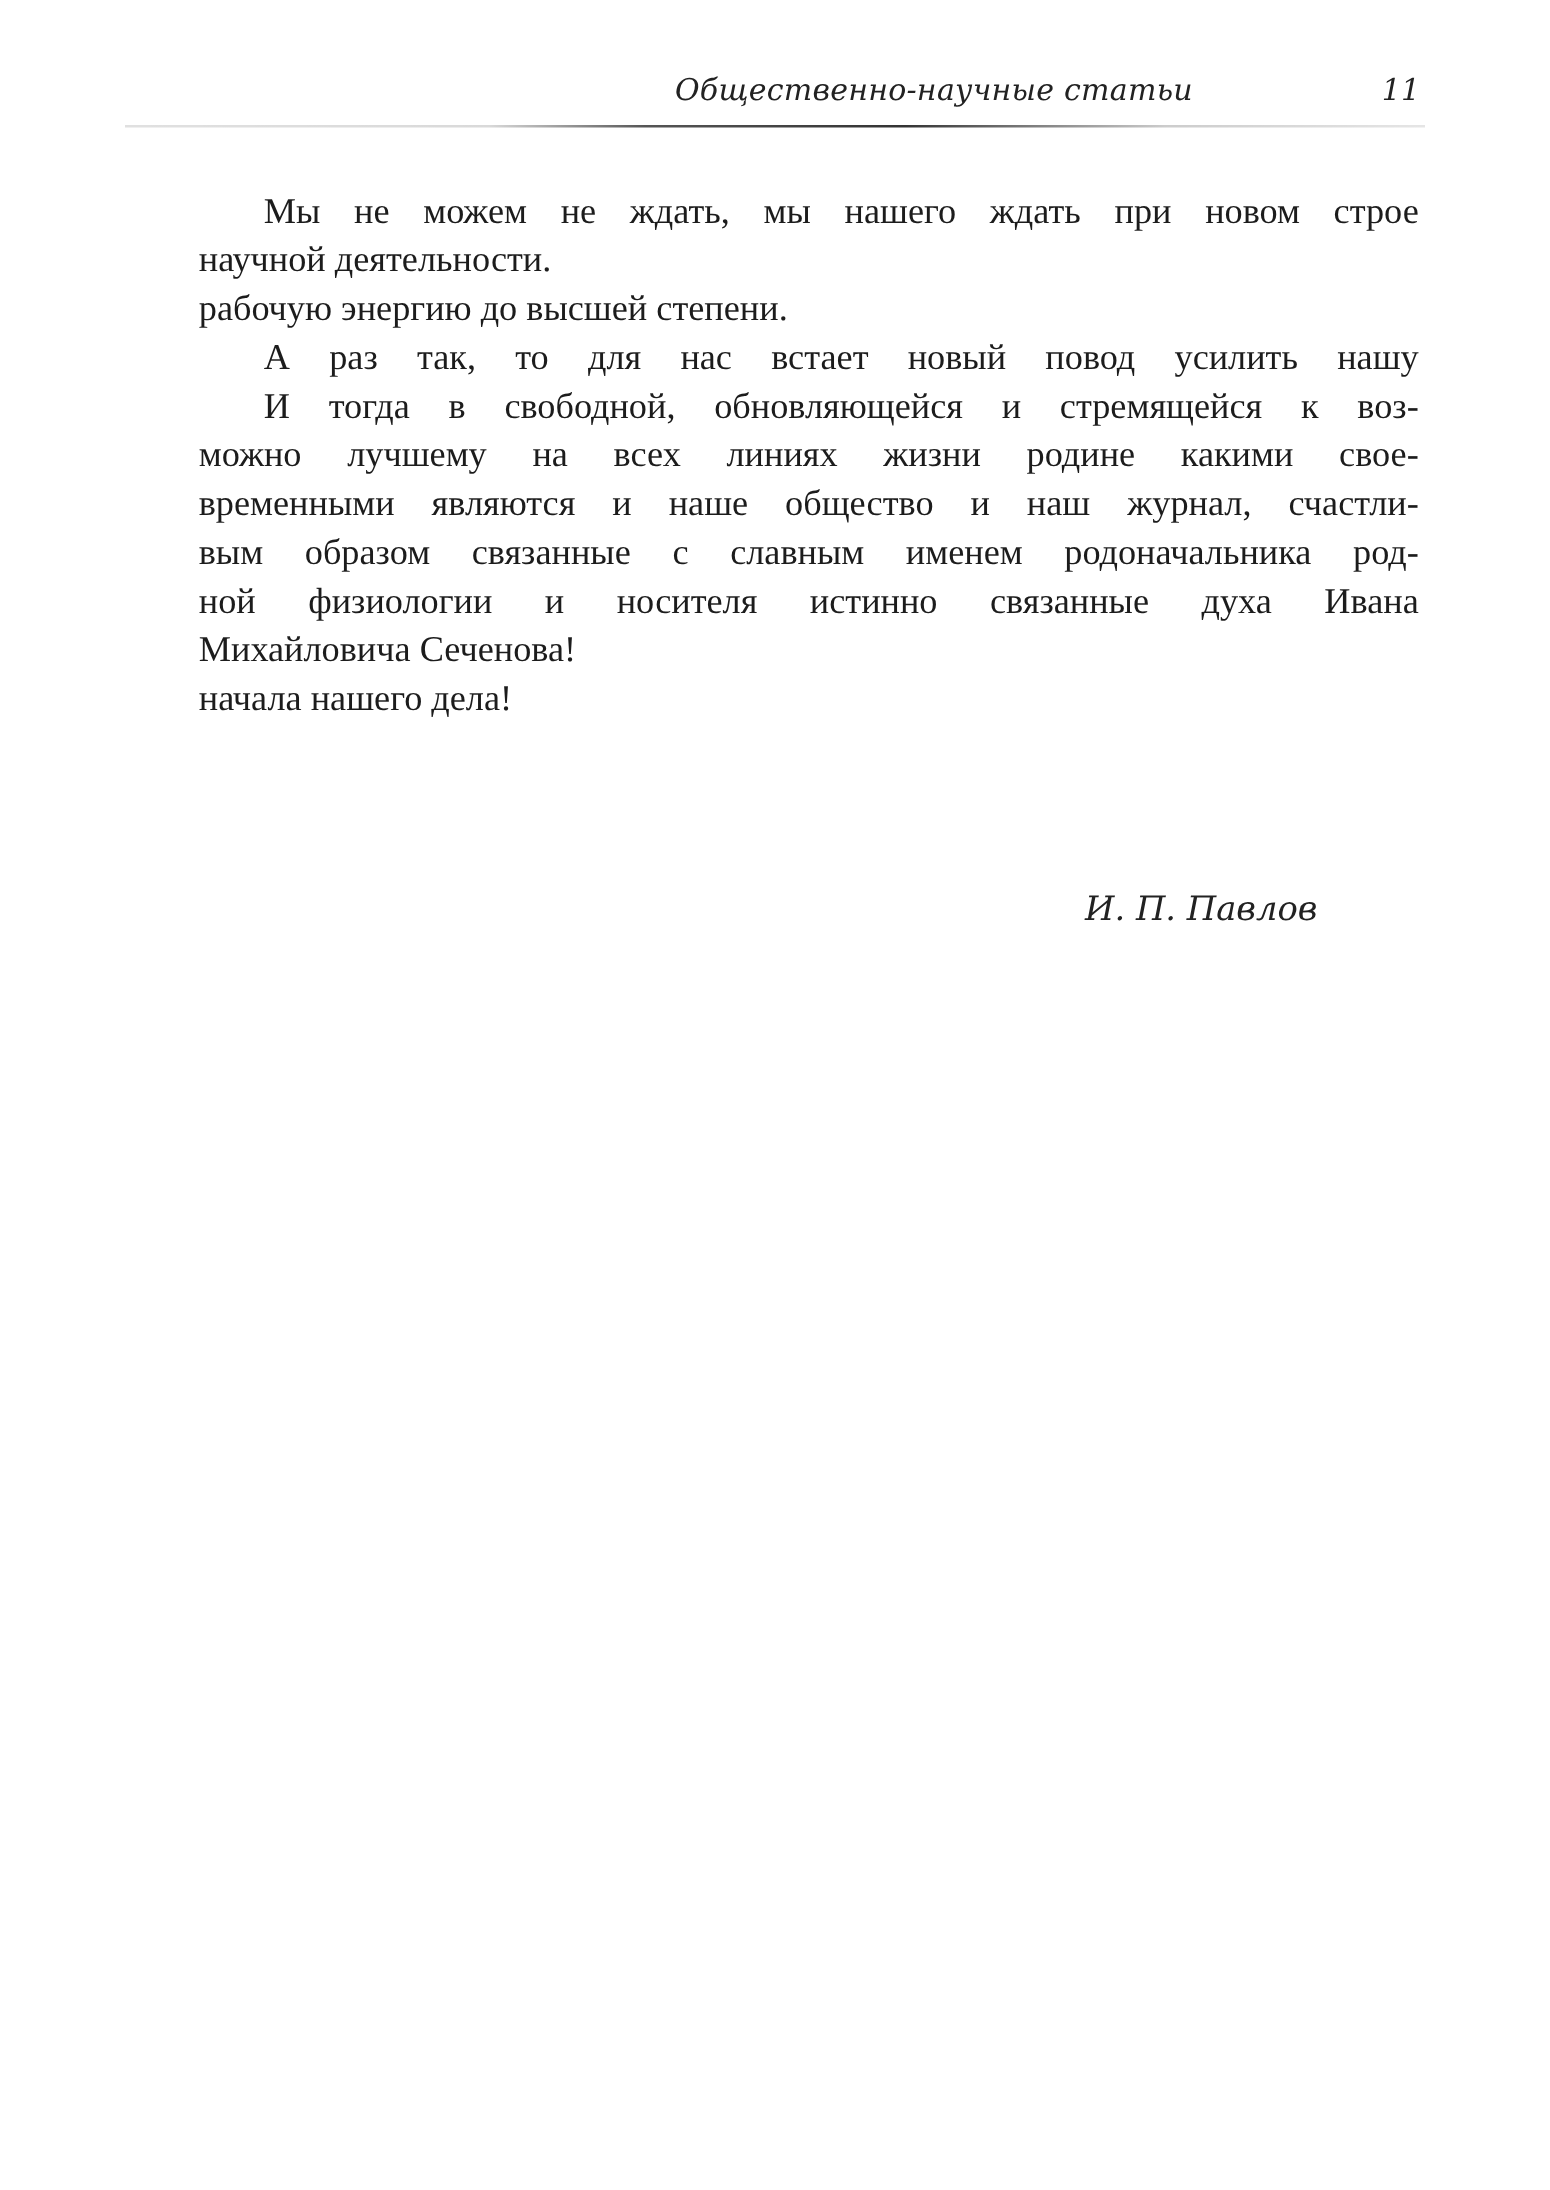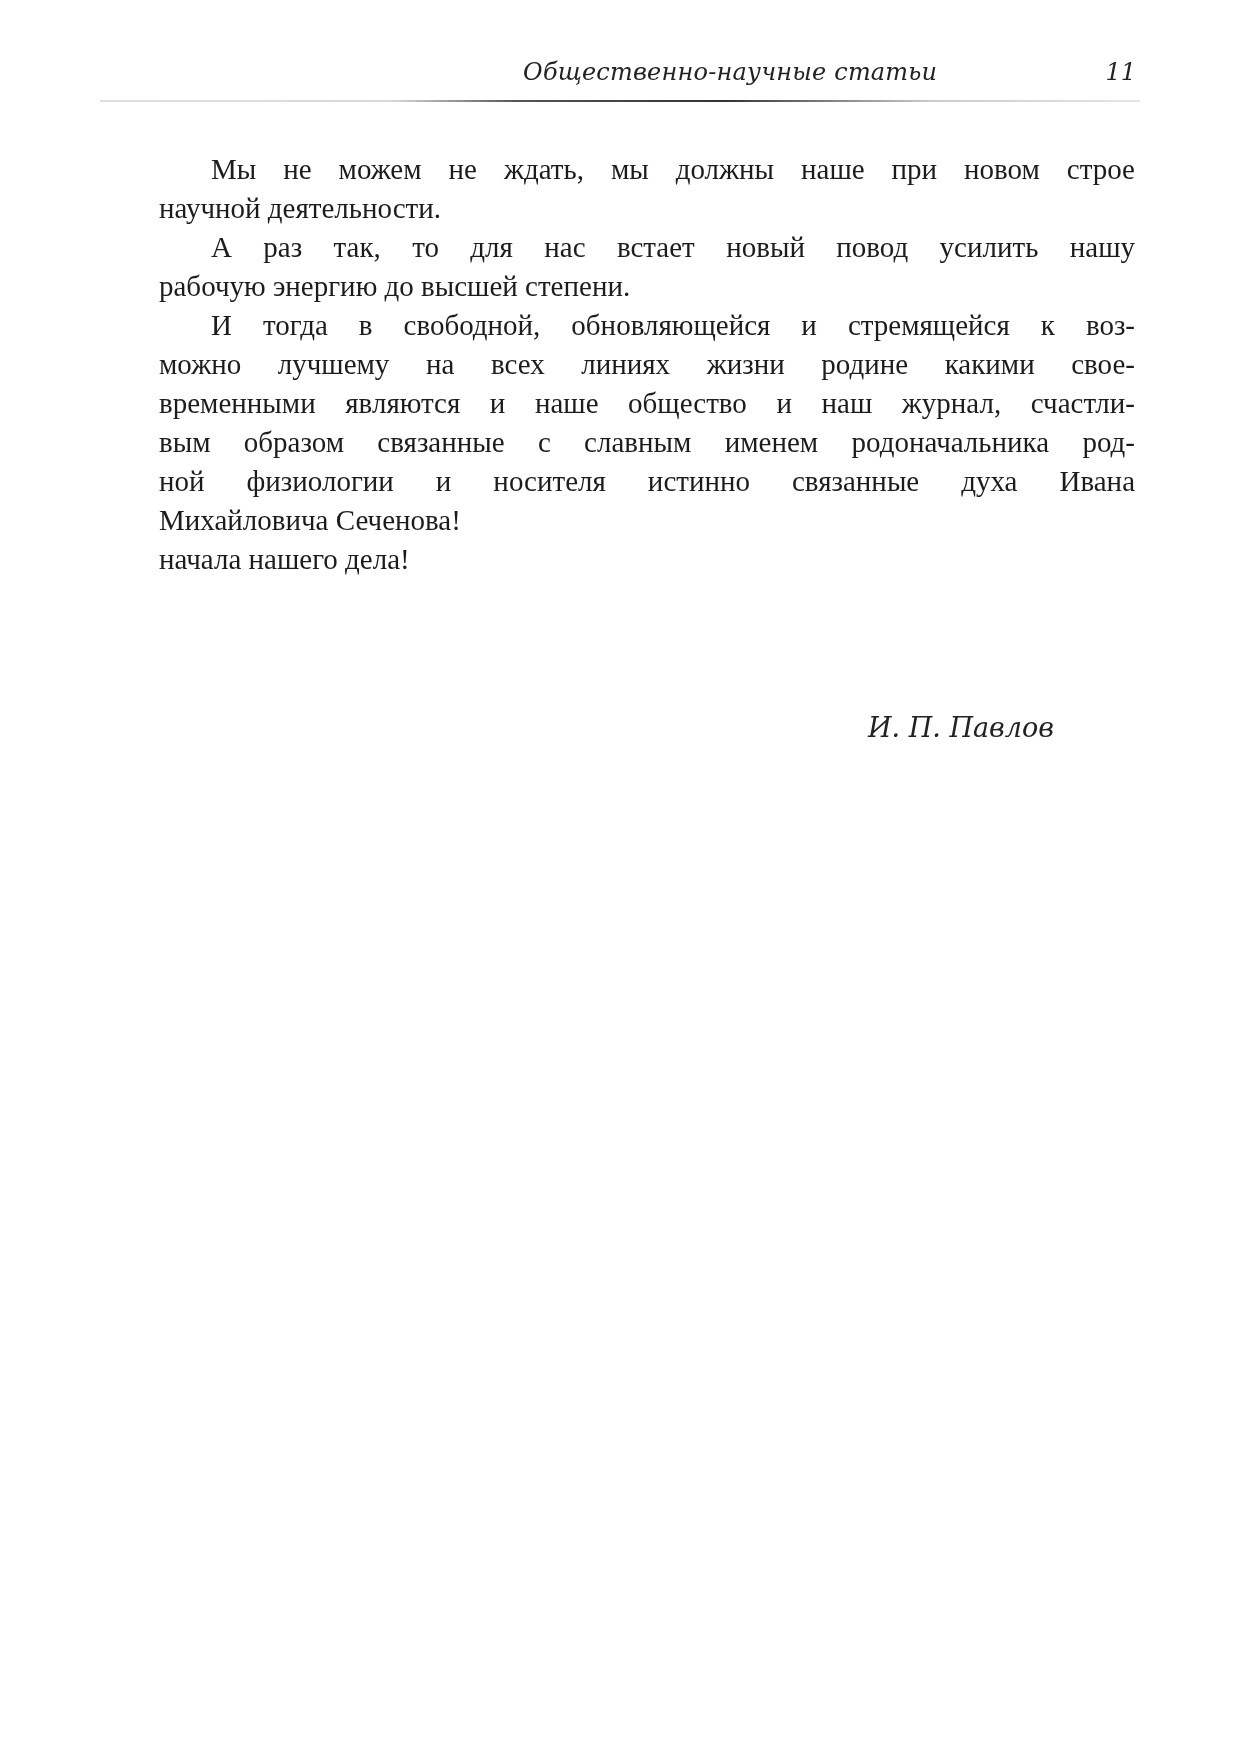--- a/index.html
+++ b/index.html
@@ -2,21 +2,21 @@
 <html><head>
   <meta charset="utf-8">
   <style>
     html, body { margin: 0; padding: 0; background: #ffffff; }
     body { width: 1240px; height: 1752px; position: relative; overflow: hidden; color: #1a1a1a; }
     .page { position: absolute; left: 0; top: 0; width: 1240px; height: 1752px; }
     .running-head {
       position: absolute; left: 100px; top: 58px; width: 1040px; height: 40px;
     }
     .running-title {
-      position: absolute; left: 423px; top: 0; font-family: "DejaVu Serif", serif;
+      position: absolute; left: 440px; top: 0; font-family: "DejaVu Serif", serif;
       font-style: italic; font-size: 24px; letter-spacing: 0.2px; color: #222;
     }
     .page-number {
       position: absolute; right: 4px; top: 0; font-family: "DejaVu Serif", serif;
       font-style: italic; font-size: 24px; color: #222; margin-left: 45px;
     }
     .head-rule {
       position: absolute; left: 100px; top: 100px; width: 1040px; height: 2px;
       background: linear-gradient(to right, rgba(0,0,0,0.12) 0%, rgba(0,0,0,0.15) 28%, #555 40%, #333 60%, rgba(0,0,0,0.2) 80%, rgba(0,0,0,0.1) 100%);
     }
@@ -38,26 +38,26 @@
 
 <div class="page">
   <div class="running-head">
     <span class="running-title">Общественно-научные статьи</span>
     <span class="page-number">11</span>
   </div>
   <div class="head-rule"></div>
 
   <div class="body-text">
     <div class="para">
-      <span class="line" style="padding-left:52px">Мы не можем не ждать, мы должны наше при новом строе</span>
+      <span class="line" style="padding-left:52px">Мы не можем не ждать, мы нашего ждать при новом строе</span>
       <span class="line last">научной деятельности.</span>
     </div>
     <div class="para">
+      <span class="line last">рабочую энергию до высшей степени.</span>
       <span class="line" style="padding-left:52px">А раз так, то для нас встает новый повод усилить нашу</span>
-      <span class="line last">рабочую энергию до высшей степени.</span>
     </div>
     <div class="para">
       <span class="line" style="padding-left:52px">И тогда в свободной, обновляющейся и стремящейся к воз-</span>
       <span class="line">можно лучшему на всех линиях жизни родине какими свое-</span>
       <span class="line">временными являются и наше общество и наш журнал, счастли-</span>
       <span class="line">вым образом связанные с славным именем родоначальника род-</span>
       <span class="line">ной физиологии и носителя истинно связанные духа Ивана</span>
       <span class="line last">Михайловича Сеченова!</span>
     </div>
     <div class="para">

